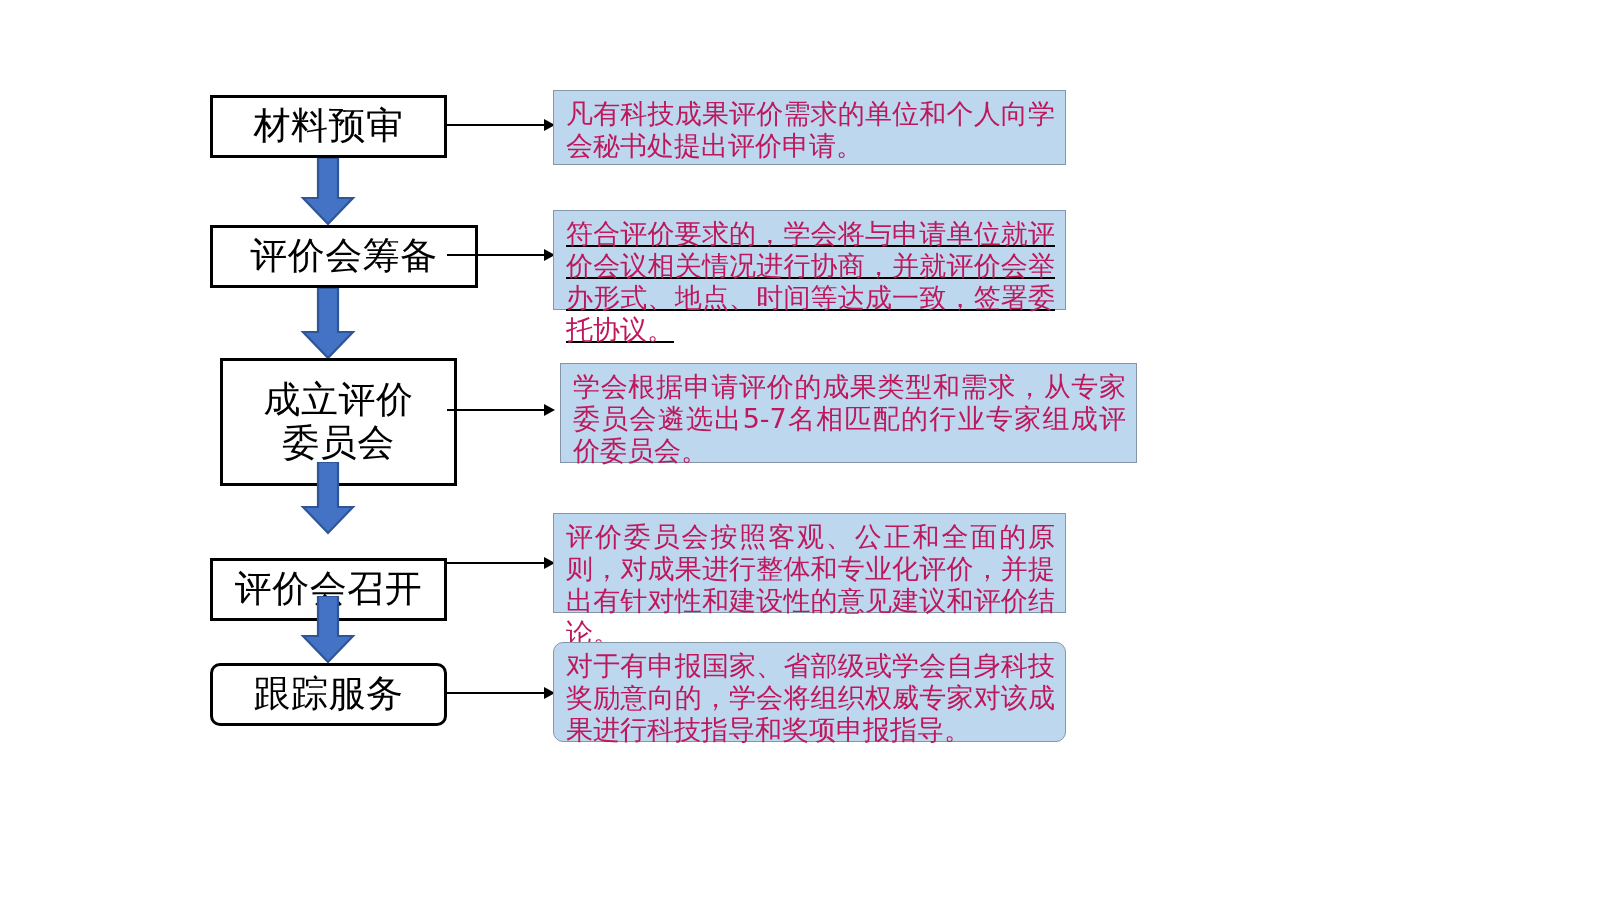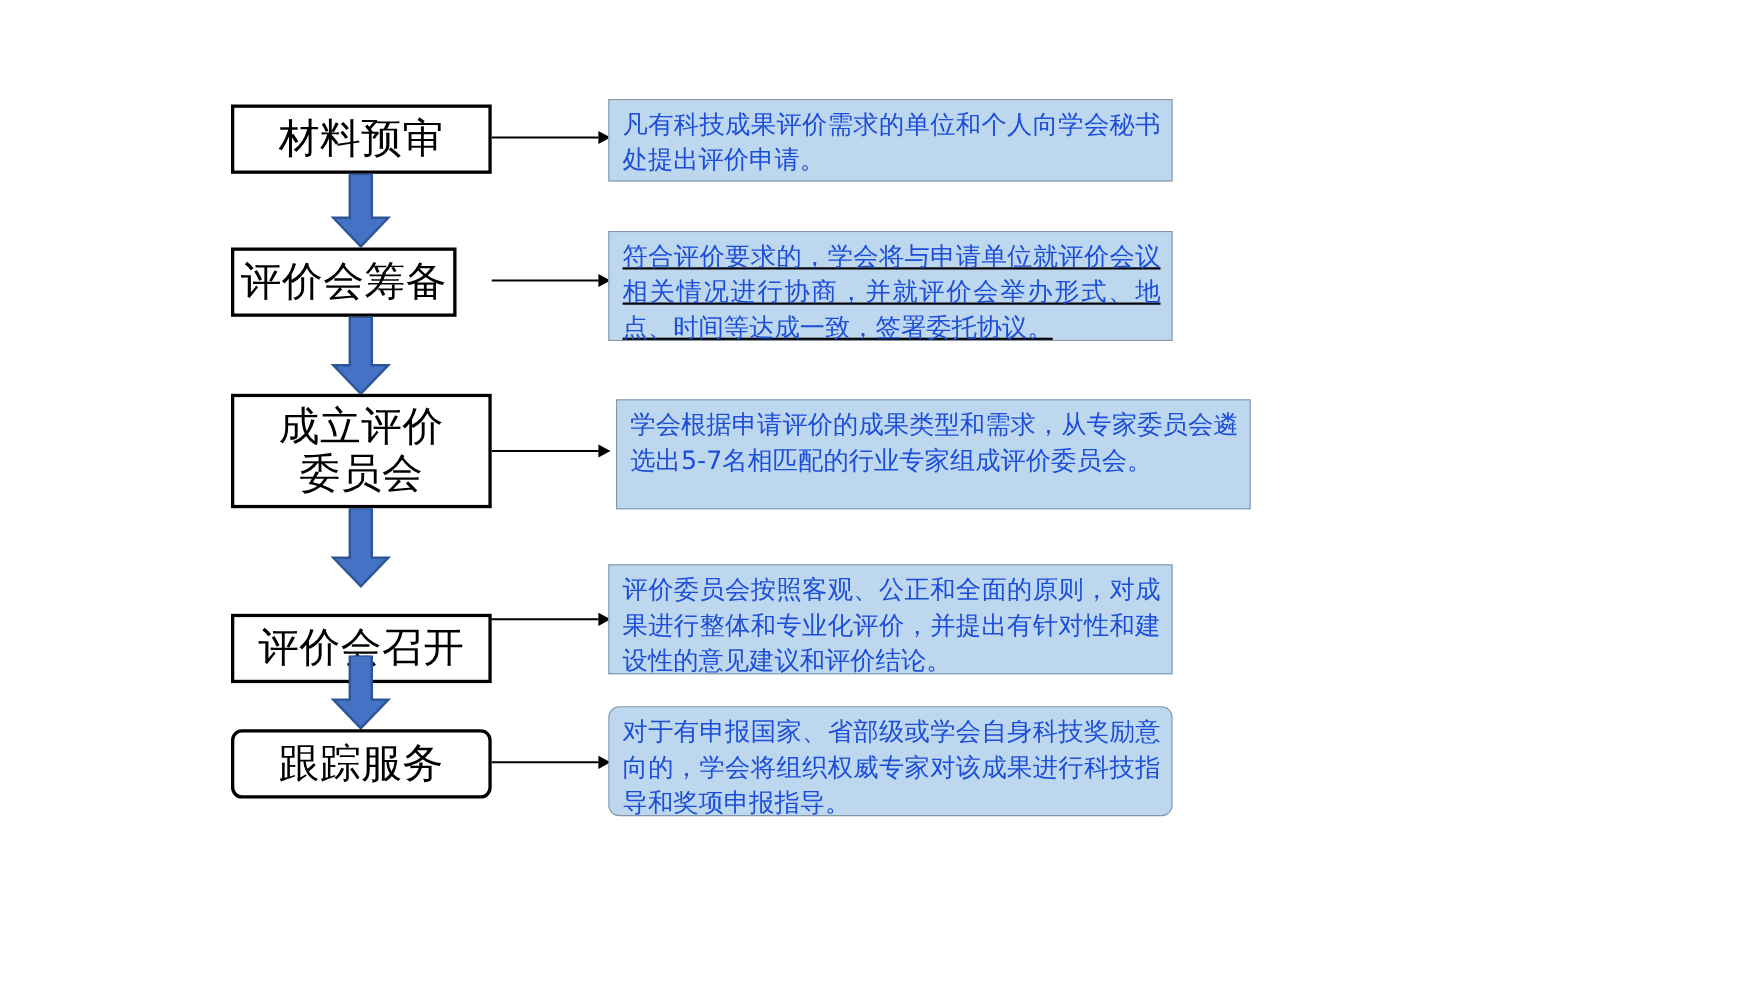--- a/index.html
+++ b/index.html
@@ -44,23 +44,23 @@
 
   
   .note-box {
     position: absolute;
     box-sizing: border-box;
     background: #BDD7EE;
     border: 1.5px solid #8496A8;
     padding: 7px 10px 7px 12px;
   }
   .note-text {
-    font-size: 23px;
+    font-size: 27px;
     line-height: 32px;
-    color: #1d4ed8;
+    color: #be185d;
     text-align: justify;
     text-justify: inter-character;
     word-break: break-all;
   }
 
   
   .connector {
     position: absolute;
     height: 20px;
   }
@@ -91,42 +91,42 @@
   <div class="note-box" style="left:553px; top:90px; width:513px; height:75px;">
     <div class="note-text">凡有科技成果评价需求的单位和个人向学会秘书处提出评价申请。</div>
   </div>
 
   <div class="flow-arrow" style="left:300px; top:158px;">
     <svg width="56" height="68" viewBox="0 0 56 68">
       <polygon points="18,0 38,0 38,40 53,40 28,66 3,40 18,40" fill="#4472C4" stroke="#2E5597" stroke-width="2.2" stroke-linejoin="miter"></polygon>
     </svg>
   </div>
 
-  <div class="process-box" style="left:210px; top:225px; width:205px; height:63px;text-align:center;">
+  <div class="process-box" style="left:210px; top:225px; width:268px; height:63px;text-align:center;">
     <span class="process-label">评价会筹备</span>
   </div>
 
   <div class="connector" style="left:447px; top:245px; width:108px;">
     <svg width="108" height="20" viewBox="0 0 108 20">
       <line x1="0" y1="10" x2="97" y2="10" stroke="#000000" stroke-width="1.8"></line>
       <polygon points="97,4 108,10 97,16" fill="#000000"></polygon>
     </svg>
   </div>
 
   <div class="note-box" style="left:553px; top:210px; width:513px; height:100px;text-decoration:underline;">
     <div class="note-text">符合评价要求的，学会将与申请单位就评价会议相关情况进行协商，并就评价会举办形式、地点、时间等达成一致，签署委托协议。</div>
   </div>
 
   <div class="flow-arrow" style="left:300px; top:288px;">
     <svg width="56" height="72" viewBox="0 0 56 72">
       <polygon points="18,0 38,0 38,44 53,44 28,70 3,44 18,44" fill="#4472C4" stroke="#2E5597" stroke-width="2.2" stroke-linejoin="miter"></polygon>
     </svg>
   </div>
 
-  <div class="process-box" style="left:210px; top:358px; width:237px; height:104px;text-align:center;">
+  <div class="process-box" style="left:220px; top:358px; width:237px; height:128px;text-align:center;">
     <span class="process-label">成立评价
 委员会</span>
   </div>
 
   <div class="connector" style="left:447px; top:400px; width:108px;">
     <svg width="108" height="20" viewBox="0 0 108 20">
       <line x1="0" y1="10" x2="97" y2="10" stroke="#000000" stroke-width="1.8"></line>
       <polygon points="97,4 108,10 97,16" fill="#000000"></polygon>
     </svg>
   </div>

